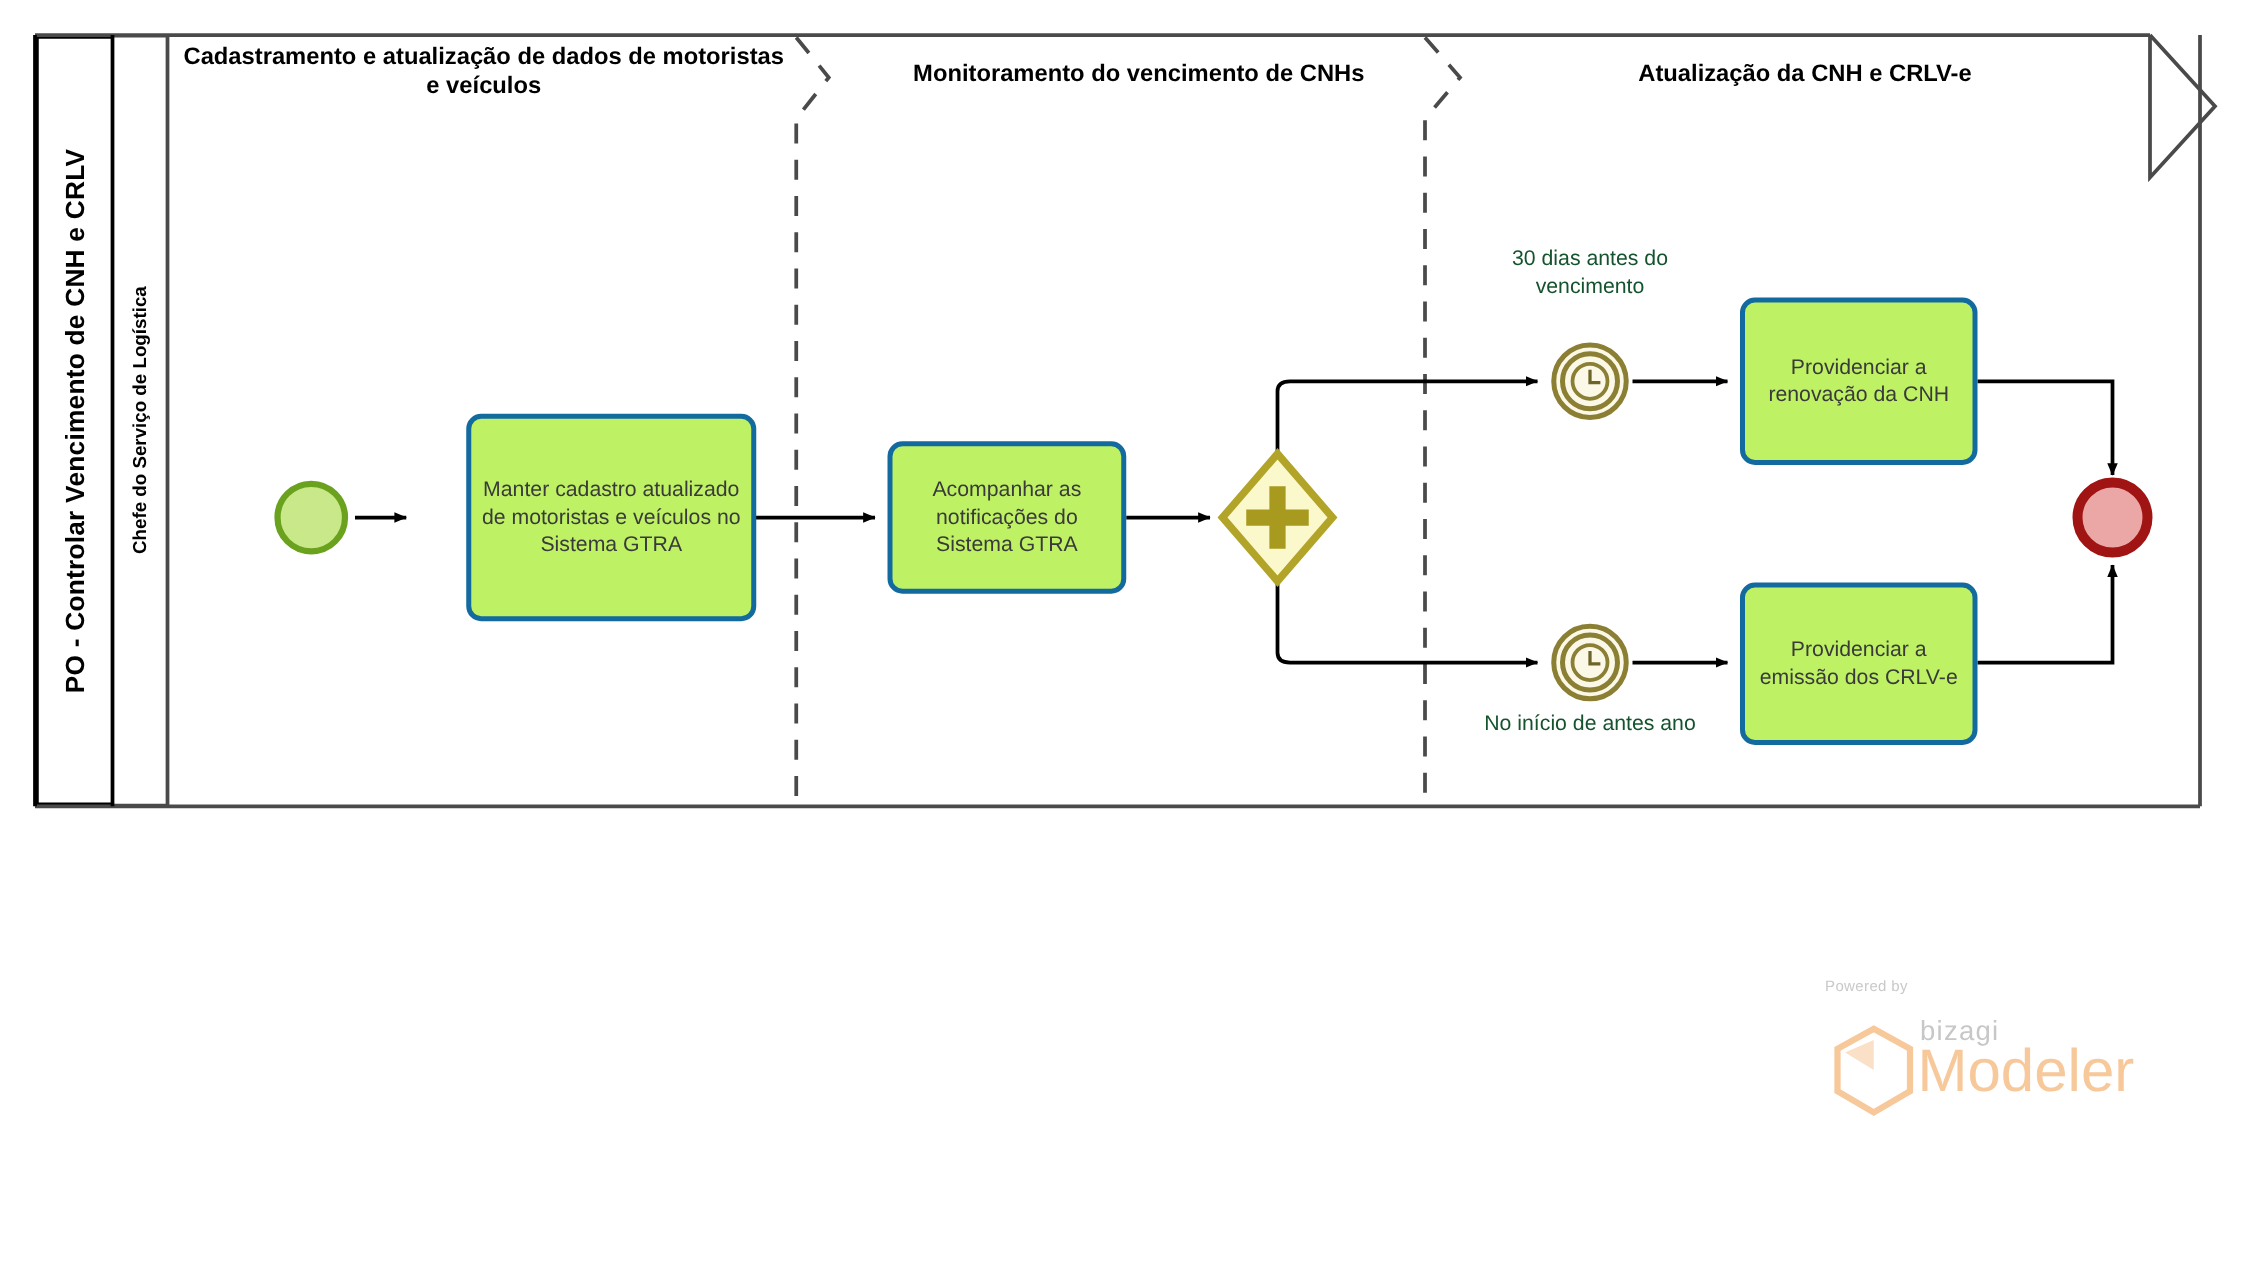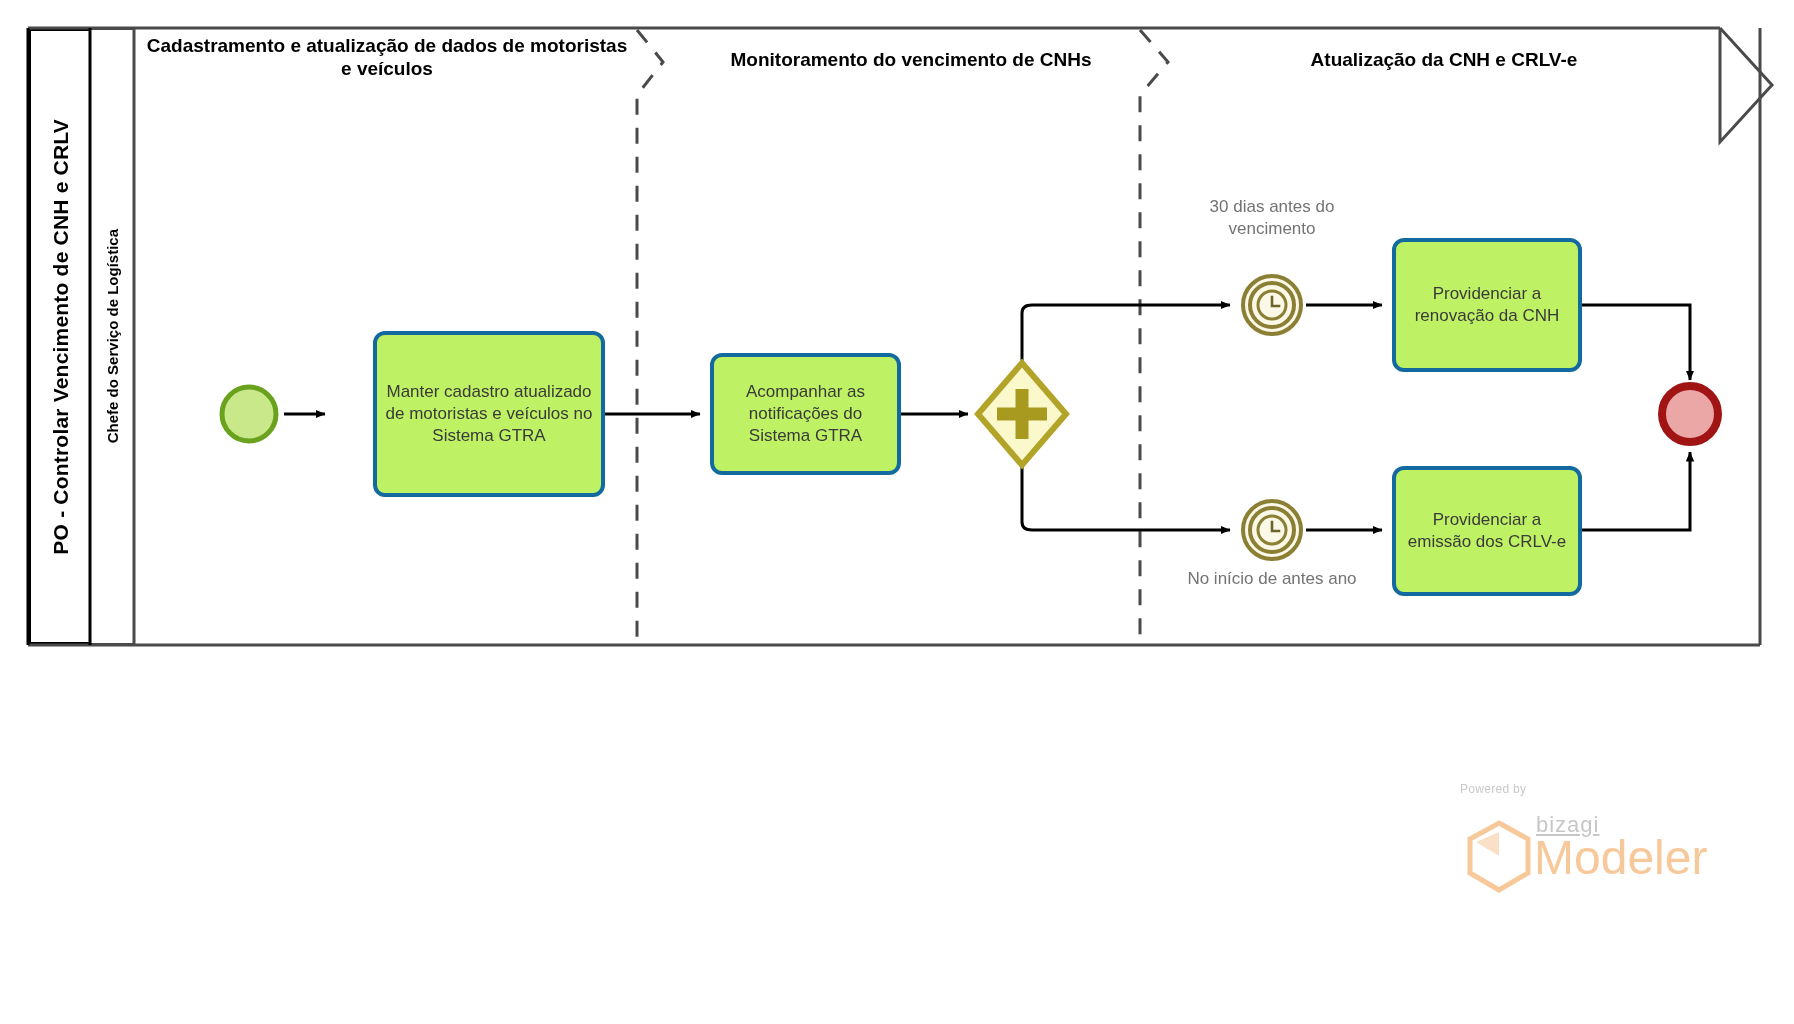--- a/index.html
+++ b/index.html
@@ -32,29 +32,29 @@
   }
 
   .task{
     position:absolute;box-sizing:border-box;
     background:#bef264;border:4px solid #136a9f;border-radius:12px;
     display:flex;align-items:center;justify-content:center;text-align:center;
     font-size:17px;color:#3a3a3a;line-height:1.28;padding:4px 8px;
   }
 
   .evlabel{
-    position:absolute;text-align:center;font-size:17px;color:#737373;line-height:1.3;
+    position:absolute;text-align:center;font-size:17px;color:#14532d;line-height:1.3;
   }
 
   .brand{position:absolute;left:1448px;top:782px;width:300px;height:110px;}
   .brand-powered{
     position:absolute;left:12px;top:0px;font-size:12px;color:#c9c9c9;letter-spacing:.3px;
   }
   .brand-bizagi{
-    position:absolute;left:88px;top:30px;font-size:22px;color:#c7c7c7;letter-spacing:1px;text-decoration:underline;
+    position:absolute;left:88px;top:30px;font-size:22px;color:#c7c7c7;letter-spacing:1px;
   }
   .brand-modeler{
     position:absolute;left:86px;top:48px;font-size:48px;color:#f7c89a;letter-spacing:0px;
   }
   .brand-hex{position:absolute;left:16px;top:38px;width:70px;height:74px;}
 </style>
 </head>
 <body>
 
 <div id="stage">

